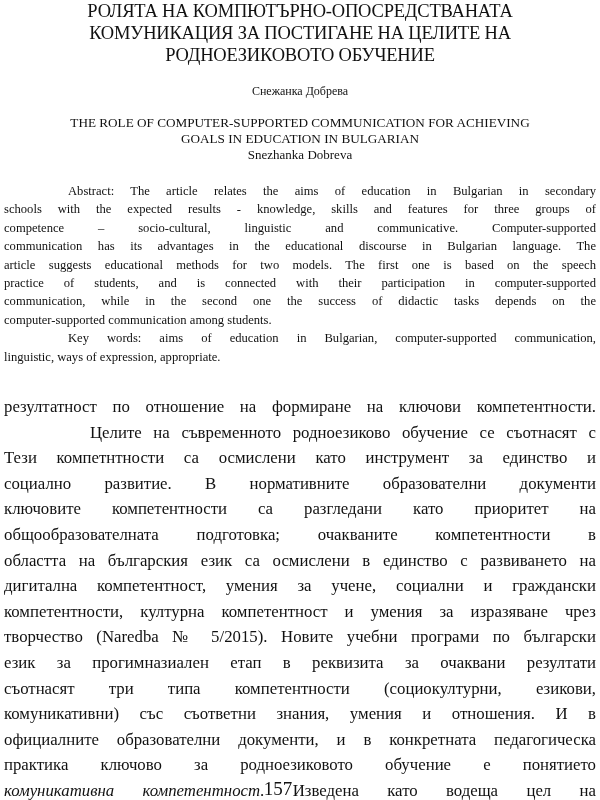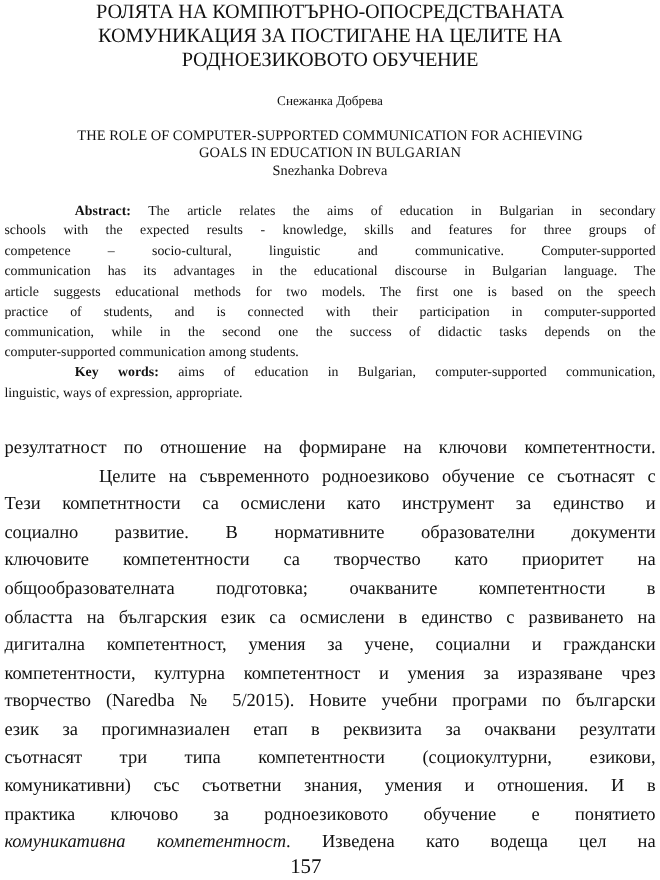--- a/index.html
+++ b/index.html
@@ -8,21 +8,21 @@
   .title { position: absolute; left: 0; width: 600px; text-align: center; font-weight: normal; font-size: 18.5px; line-height: 22px; letter-spacing: -0.2px; top: 0px; }
   .title div { white-space: nowrap; }
   .author-bg { position: absolute; top: 84px; left: 0; width: 600px; text-align: center; font-size: 12px; }
   .en-title { position: absolute; top: 115px; left: 0; width: 600px; text-align: center; font-size: 13.2px; line-height: 16px; }
   .en-title div { white-space: nowrap; }
   .en-author { font-size: 13px; }
   .abstract { position: absolute; top: 182px; left: 4px; width: 592px; font-size: 12.6px; line-height: 18.4px; }
   .abstract .line { display: block; text-align: justify; text-align-last: justify; white-space: nowrap; height: 18.4px; overflow: visible; }
   .abstract .line.last { text-align-last: left; }
   .abstract .it { }
-  .abstract b { font-weight: bold; font-style: normal; }
+  .abstract b { font-weight: normal; font-style: normal; }
   .indent { display: inline-block; width: 64px; }
   .body-text { position: absolute; top: 394px; left: 4px; width: 592px; font-size: 16.8px; line-height: 25.6px; }
   .body-text .line { display: block; text-align: justify; text-align-last: justify; white-space: nowrap; height: 25.6px; }
   .body-text .it { font-style: italic; }
   .indent2 { display: inline-block; width: 86px; }
   .page-num { position: absolute; top: 778px; left: 0; width: 556px; text-align: center; font-size: 19px; }
 </style>
 </head>
 <body>
 
@@ -53,28 +53,29 @@
     <span class="line it last">computer-supported communication among students.</span>
     <span class="line"><span class="indent"></span><b>Key words:</b> <span class="it">aims of education in Bulgarian, computer-supported communication,</span></span>
     <span class="line it last">linguistic, ways of expression, appropriate.</span>
   </div>
 
   <div class="body-text">
     <span class="line">резултатност по отношение на формиране на ключови компетентности.</span>
     <span class="line"><span class="indent2"></span><span>Целите на съвременното родноезиково обучение се съотнасят с</span></span>
     <span class="line">Тези компетнтности са осмислени като инструмент за единство и</span>
     <span class="line">социално развитие. В нормативните образователни документи</span>
-    <span class="line">ключовите компетентности са творчество като приоритет на</span>
+    <span class="line">ключовите компетентности са разгледани като приоритет на</span>
     <span class="line">общообразователната подготовка; очакваните компетентности в</span>
     <span class="line">областта на българския език са осмислени в единство с развиването на</span>
     <span class="line">дигитална компетентност, умения за учене, социални и граждански</span>
     <span class="line">компетентности, културна компетентност и умения за изразяване чрез</span>
     <span class="line">творчество (Naredba № 5/2015). Новите учебни програми по български</span>
     <span class="line">език за прогимназиален етап в реквизита за очаквани резултати</span>
     <span class="line">съотнасят три типа компетентности (социокултурни, езикови,</span>
     <span class="line">комуникативни) със съответни знания, умения и отношения. И в</span>
+    <span class="line">официалните образователни документи, и в конкретната педагогическа</span>
     <span class="line">практика ключово за родноезиковото обучение е понятието</span>
     <span class="line"><span class="it">комуникативна компетентност</span><span>. Изведена като водеща цел на</span></span>
 
   </div>
 
   <div class="page-num">157</div>
 </div>
 
 </body></html>

